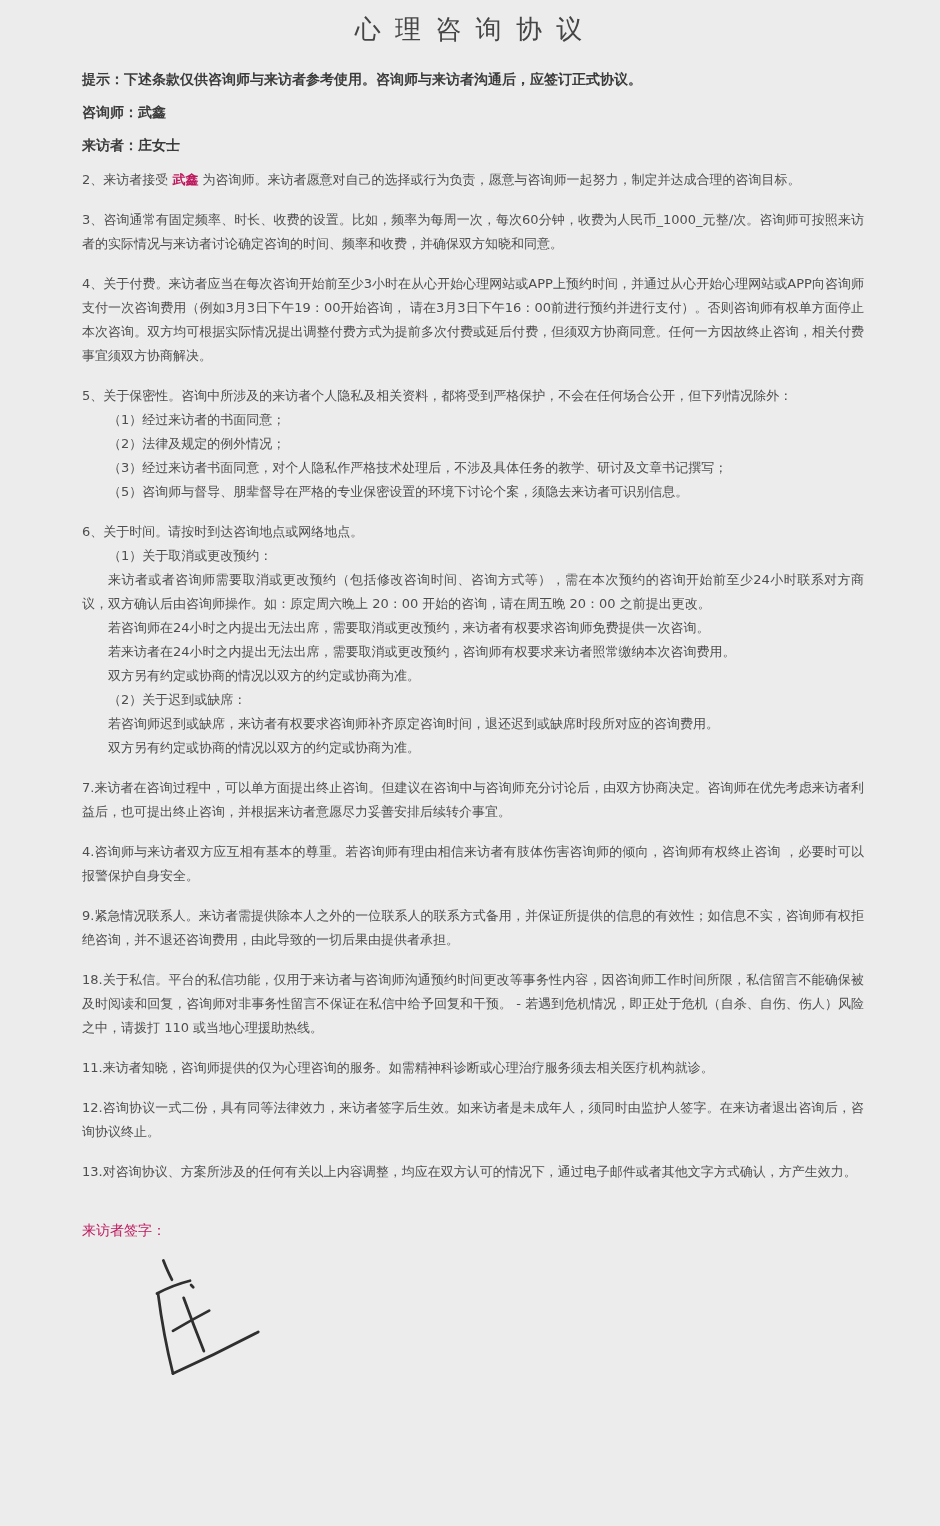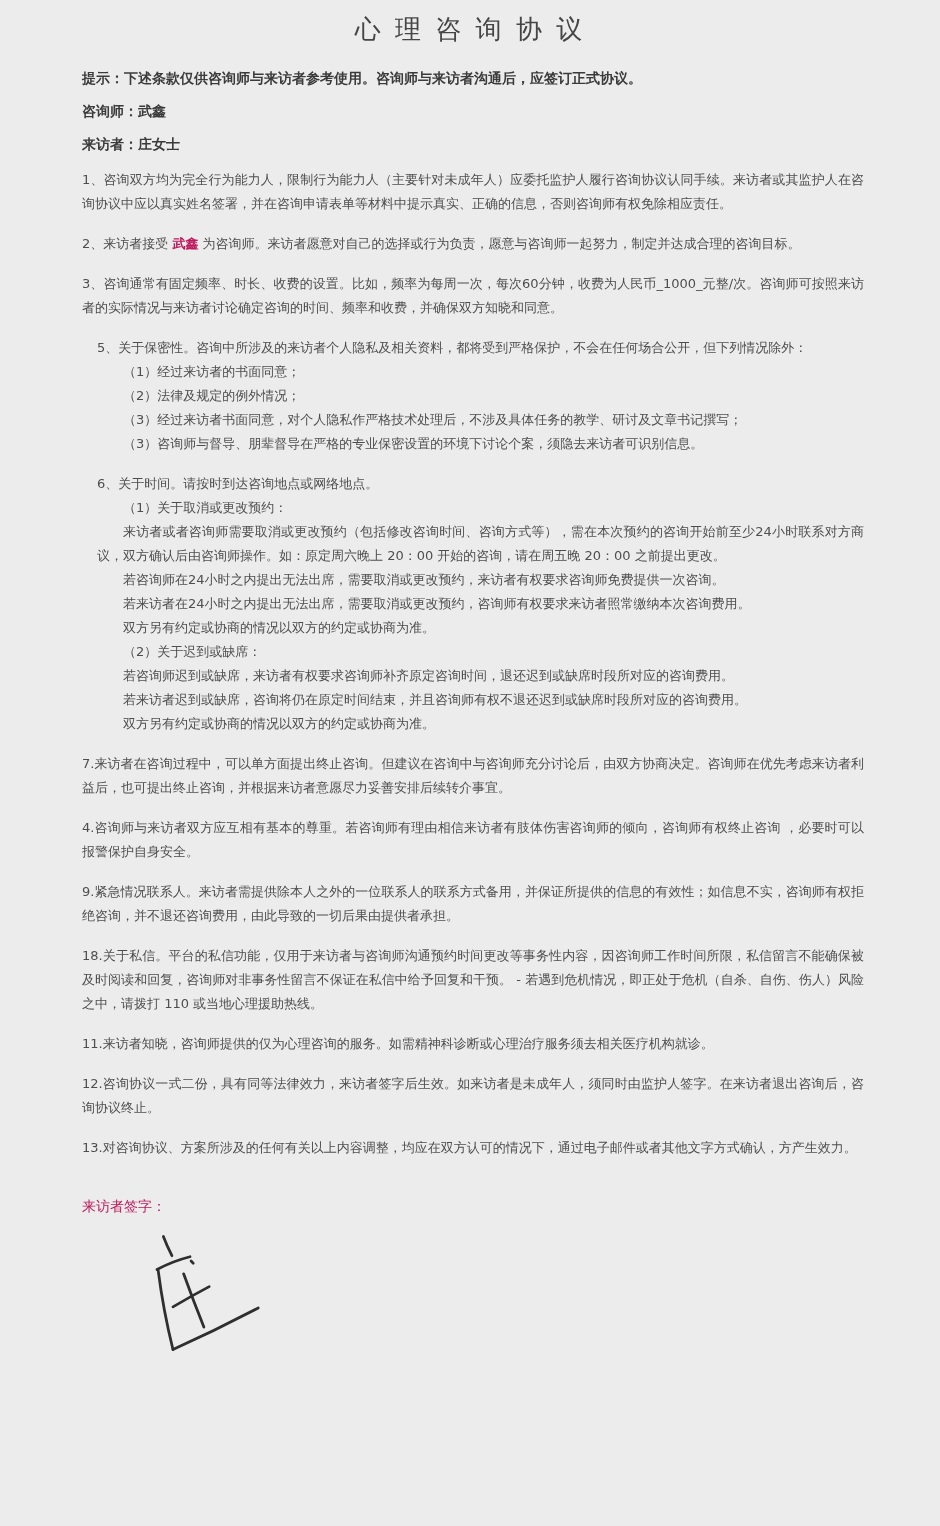--- a/index.html
+++ b/index.html
@@ -33,28 +33,27 @@
     padding: 0 76px 0 82px;
     font-size: 13px;
     line-height: 24px;
   }
   .lead {
     font-weight: 700;
     font-size: 14px;
     color: #3b3b3b;
     margin: 0 0 13px 0;
     line-height: 20px;
-    font-family: Liberation Mono, monospace;
   }
   .para {
     margin: 0 0 16px 0;
     text-align: justify;
   }
   .group {
-    margin: 0 0 16px 15px;
+    margin: 0 0 16px 0;
   }
   .group p {
     margin: 0;
     text-align: justify;
   }
   .sub {
     text-indent: 2em;
   }
   .name-bold {
     font-weight: 700;
@@ -74,45 +73,44 @@
 <body>
 
 <div class="doc">
   <h1 class="title">心 理 咨 询 协 议</h1>
 
   <div class="content">
     <p class="lead">提示：下述条款仅供咨询师与来访者参考使用。咨询师与来访者沟通后，应签订正式协议。</p>
     <p class="lead">咨询师：武鑫</p>
     <p class="lead">来访者：庄女士</p>
 
-    <p class="para">1、咨询双方均为完全行为能力人，限制行为能力人（主要针对未成年人）应委托监护人履行咨询协议认同手续。来访者或其监护人在咨询协议中应以真实姓名签署，并在咨询申请表单等材料中提示真实、正确的信息，否则咨询师有权免除相应责任。</p>
 
     <p class="para"><span>2、来访者接受 </span><span class="name-bold">武鑫</span><span> 为咨询师。来访者愿意对自己的选择或行为负责，愿意与咨询师一起努力，制定并达成合理的咨询目标。</span></p>
 
     <p class="para">3、咨询通常有固定频率、时长、收费的设置。比如，频率为每周一次，每次60分钟，收费为人民币_1000_元整/次。咨询师可按照来访者的实际情况与来访者讨论确定咨询的时间、频率和收费，并确保双方知晓和同意。</p>
 
+    <p class="para">4、关于付费。来访者应当在每次咨询开始前至少3小时在从心开始心理网站或APP上预约时间，并通过从心开始心理网站或APP向咨询师支付一次咨询费用（例如3月3日下午19：00开始咨询， 请在3月3日下午16：00前进行预约并进行支付）。否则咨询师有权单方面停止本次咨询。双方均可根据实际情况提出调整付费方式为提前多次付费或延后付费，但须双方协商同意。任何一方因故终止咨询，相关付费事宜须双方协商解决。</p>
 
     <div class="group">
       <p>5、关于保密性。咨询中所涉及的来访者个人隐私及相关资料，都将受到严格保护，不会在任何场合公开，但下列情况除外：</p>
       <p class="sub">（1）经过来访者的书面同意；</p>
       <p class="sub">（2）法律及规定的例外情况；</p>
       <p class="sub">（3）经过来访者书面同意，对个人隐私作严格技术处理后，不涉及具体任务的教学、研讨及文章书记撰写；</p>
-      <p class="sub">（3）咨询师与督导、朋辈督导在严格的专业保密设置的环境下讨论个案，须隐去来访者可识别信息。</p>
+      <p class="sub">（5）咨询师与督导、朋辈督导在严格的专业保密设置的环境下讨论个案，须隐去来访者可识别信息。</p>
     </div>
 
     <div class="group">
       <p>6、关于时间。请按时到达咨询地点或网络地点。</p>
       <p class="sub">（1）关于取消或更改预约：</p>
       <p class="sub">来访者或者咨询师需要取消或更改预约（包括修改咨询时间、咨询方式等），需在本次预约的咨询开始前至少24小时联系对方商议，双方确认后由咨询师操作。如：原定周六晚上 20：00 开始的咨询，请在周五晚 20：00 之前提出更改。</p>
       <p class="sub">若咨询师在24小时之内提出无法出席，需要取消或更改预约，来访者有权要求咨询师免费提供一次咨询。</p>
       <p class="sub">若来访者在24小时之内提出无法出席，需要取消或更改预约，咨询师有权要求来访者照常缴纳本次咨询费用。</p>
       <p class="sub">双方另有约定或协商的情况以双方的约定或协商为准。</p>
       <p class="sub">（2）关于迟到或缺席：</p>
       <p class="sub">若咨询师迟到或缺席，来访者有权要求咨询师补齐原定咨询时间，退还迟到或缺席时段所对应的咨询费用。</p>
-      <p class="sub">若来访者迟到或缺席，咨询将仍在原定时间结束，并且咨询师有权不退还迟到或缺席时段所对应的咨询费用。</p>
       <p class="sub">双方另有约定或协商的情况以双方的约定或协商为准。</p>
     </div>
 
     <p class="para">7.来访者在咨询过程中，可以单方面提出终止咨询。但建议在咨询中与咨询师充分讨论后，由双方协商决定。咨询师在优先考虑来访者利益后，也可提出终止咨询，并根据来访者意愿尽力妥善安排后续转介事宜。</p>
     <p class="para">4.咨询师与来访者双方应互相有基本的尊重。若咨询师有理由相信来访者有肢体伤害咨询师的倾向，咨询师有权终止咨询 ，必要时可以报警保护自身安全。</p>
     <p class="para">9.紧急情况联系人。来访者需提供除本人之外的一位联系人的联系方式备用，并保证所提供的信息的有效性；如信息不实，咨询师有权拒绝咨询，并不退还咨询费用，由此导致的一切后果由提供者承担。</p>
     <p class="para">18.关于私信。平台的私信功能，仅用于来访者与咨询师沟通预约时间更改等事务性内容，因咨询师工作时间所限，私信留言不能确保被及时阅读和回复，咨询师对非事务性留言不保证在私信中给予回复和干预。 - 若遇到危机情况，即正处于危机（自杀、自伤、伤人）风险之中，请拨打 110 或当地心理援助热线。</p>
     <p class="para">11.来访者知晓，咨询师提供的仅为心理咨询的服务。如需精神科诊断或心理治疗服务须去相关医疗机构就诊。</p>
     <p class="para">12.咨询协议一式二份，具有同等法律效力，来访者签字后生效。如来访者是未成年人，须同时由监护人签字。在来访者退出咨询后，咨询协议终止。</p>
     <p class="para">13.对咨询协议、方案所涉及的任何有关以上内容调整，均应在双方认可的情况下，通过电子邮件或者其他文字方式确认，方产生效力。</p>

